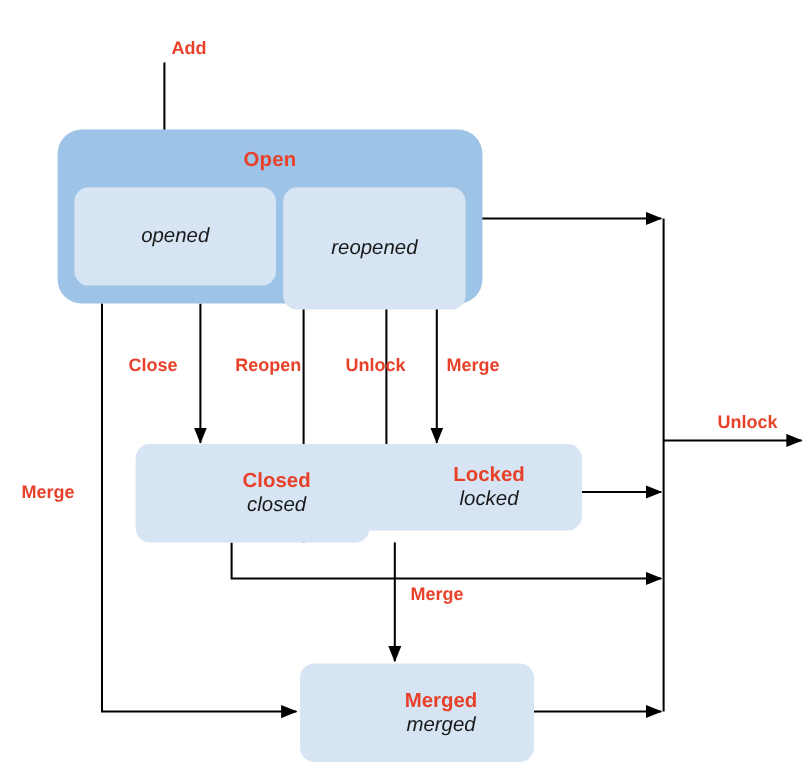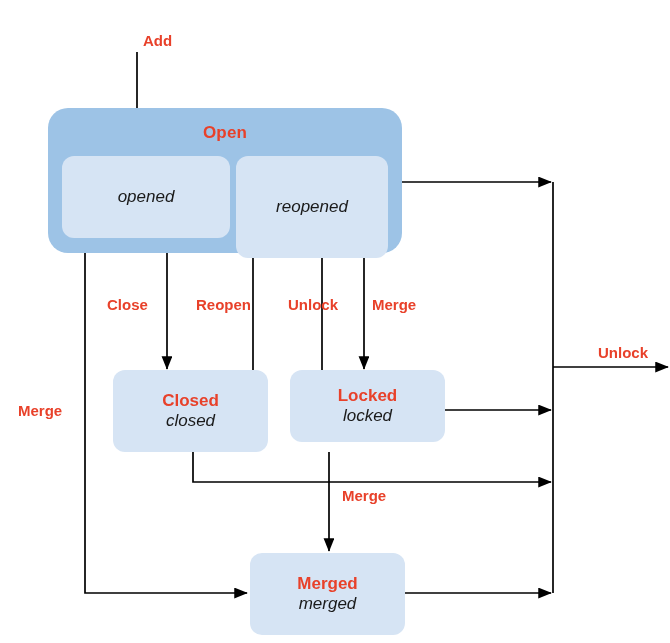--- a/index.html
+++ b/index.html
@@ -77,20 +77,21 @@
   }
   .state-box {
     position: absolute;
     background: #D6E4F4;
     border-radius: 12px;
     display: flex;
     flex-direction: column;
     align-items: center;
     justify-content: center;
     line-height: 1.18;
+    padding-left: 40px;
   }
   .state-title {
     color: #E8412A;
     font-size: 17px;
     font-weight: bold;
   }
   .state-sub {
     color: #1a1a1a;
     font-size: 17px;
     font-style: italic;

